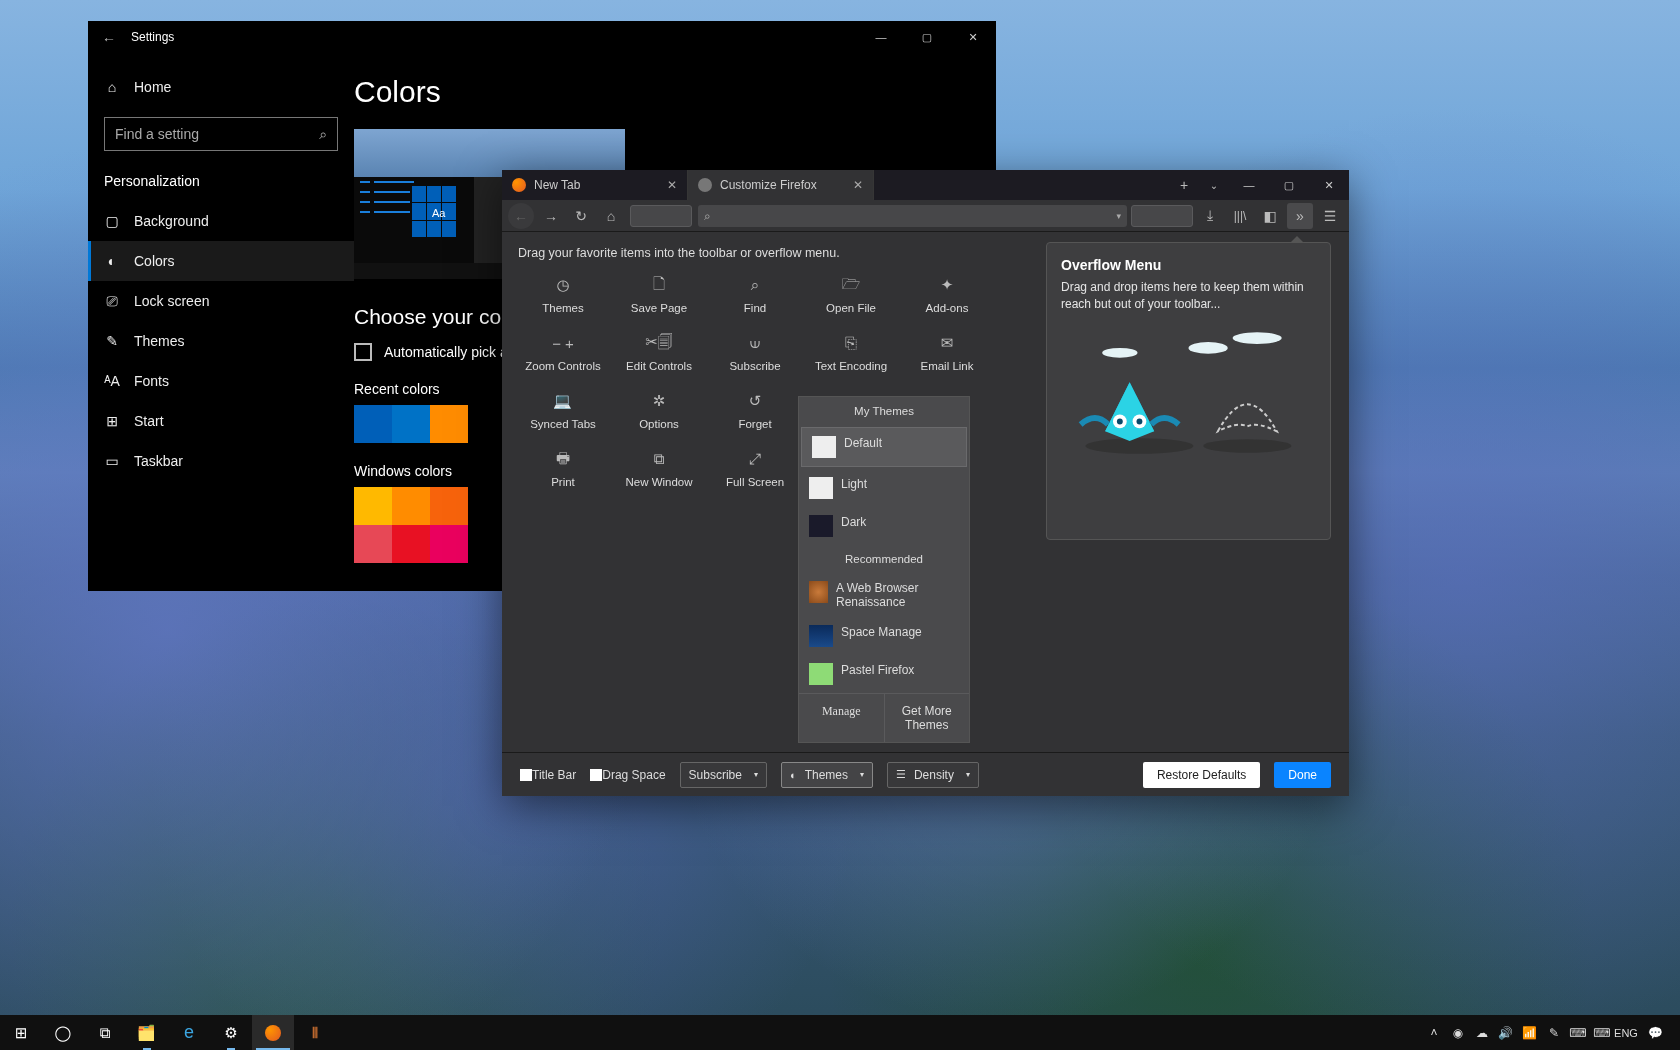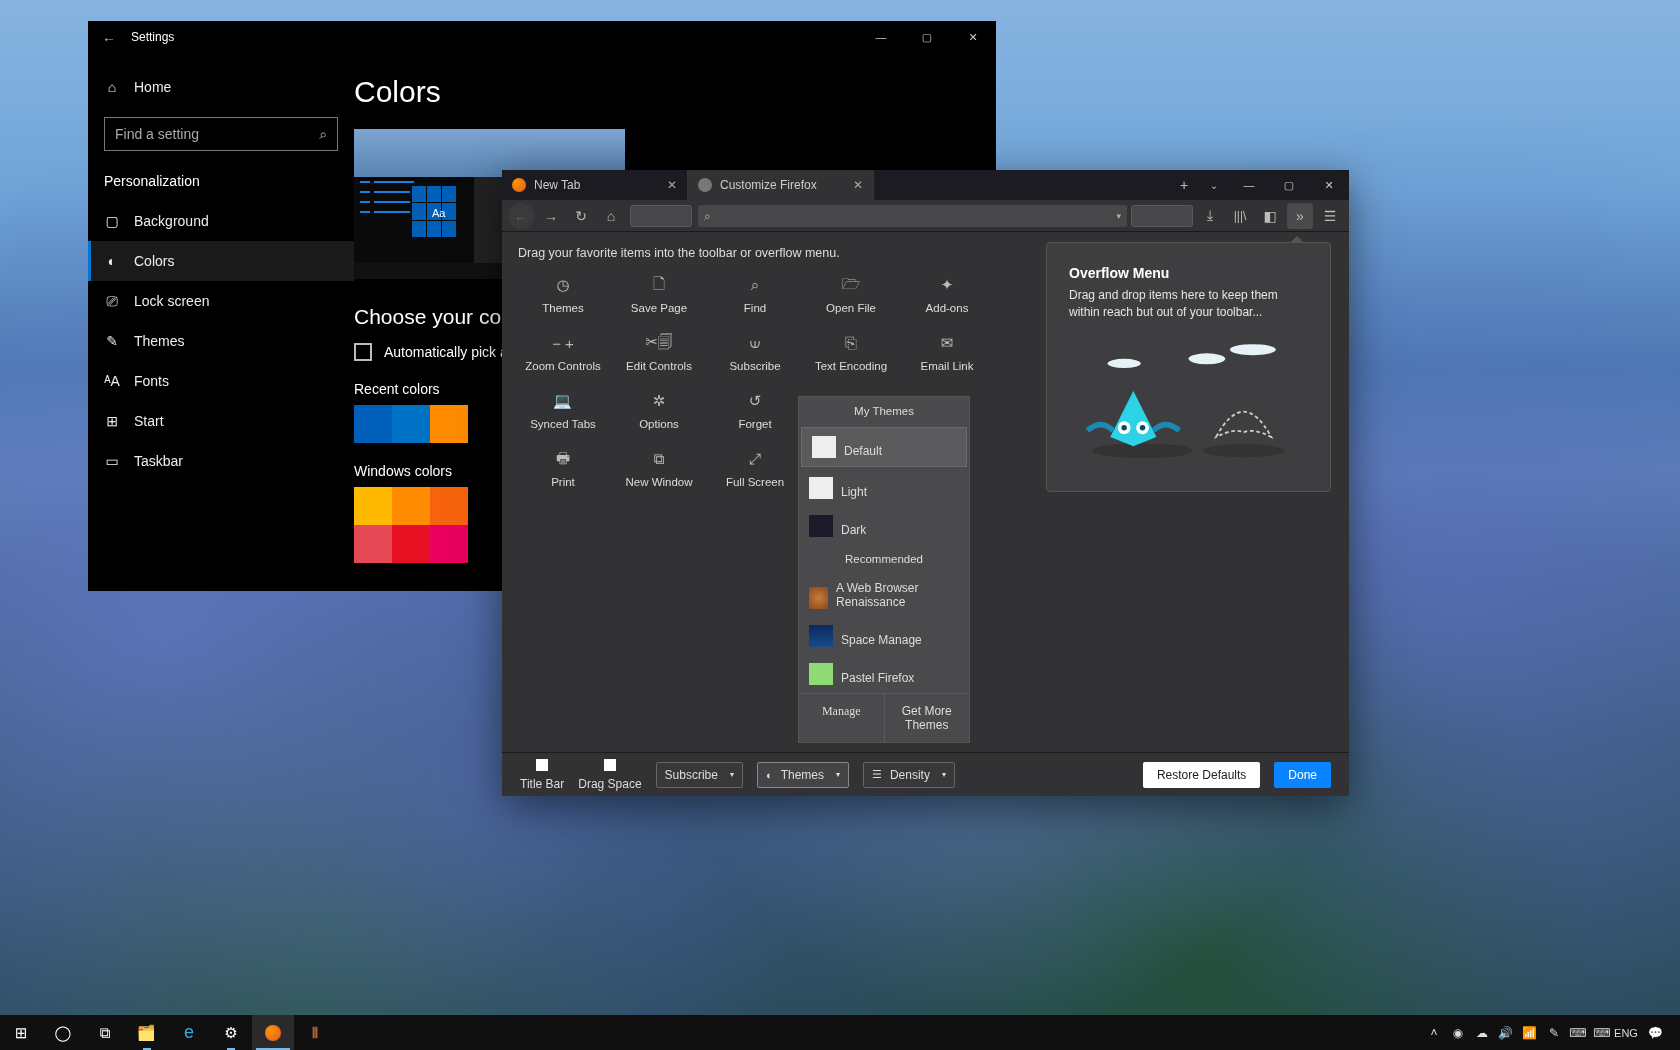--- a/index.html
+++ b/index.html
@@ -112,56 +112,56 @@
 .ff-content { flex: 1; display: flex; background: #323234; position: relative; }
 .ff-customize { flex: 1; padding: 14px 16px; position: relative; }
 .ff-customize .hint { font-size: 12.5px; color: #ddd; margin-bottom: 16px; }
 .item-grid { display: grid; grid-template-columns: repeat(5, 90px); gap: 20px 6px; }
 .custitem { display: flex; flex-direction: column; align-items: center; gap: 8px; font-size: 11.5px; color: #ddd; }
 .custitem .cicon { height: 18px; display: flex; align-items: center; color: #bbb; font-size: 15px; }
 .flexspace { width: 56px; height: 18px; border: 1px solid #888; }
 
 .overflow-panel {
   position: absolute; right: 18px; top: 10px;
-  width: 285px; height: 250px;
-  background: #3e3e40; border: 1px solid #555; border-radius: 4px; padding: 22px;
+  width: 285px; height: 298px;
+  background: #3e3e40; border: 1px solid #555; border-radius: 4px; padding: 14px;
 }
 .overflow-panel::before {
   content: ""; position: absolute; top: -7px; right: 26px;
   border-left: 7px solid transparent; border-right: 7px solid transparent;
   border-bottom: 7px solid #555;
 }
 .overflow-panel h3 { font-size: 14px; font-weight: 600; color: #fff; margin-bottom: 6px; }
 .overflow-panel p { font-size: 12px; color: #e5e5e5; line-height: 1.4; }
 .overflow-panel .art { margin-top: 14px; height: 135px; position: relative; }
 .overflow-panel .art svg { width: 100%; height: 100%; }
 
 
 .themes-popup {
   position: absolute; left: 296px; top: 164px;
   width: 172px; background: #4a4a4c; border: 1px solid #555; z-index: 5;
   font-size: 12px; color: #ddd;
 }
 .themes-popup .thdr { text-align: center; padding: 8px 0; font-size: 11.5px; background: #4a4a4c; }
-.themes-popup .titm { display: flex; align-items: flex-end; gap: 8px; padding: 8px 10px; }
+.themes-popup .titm { display: flex; align-items: flex-start; gap: 8px; padding: 8px 10px; }
 .themes-popup .titm.sel { background: #5a5a5c; border: 1px solid #6a6a6c; margin: 2px; }
 .themes-popup .titm .tico { width: 24px; height: 22px; background: #eee; display: flex; align-items:center; justify-content:center; font-size:9px; }
 .themes-popup .titm .tico.dark { background: #1a1a2a; }
 .themes-popup .titm .tico.color1 { background: radial-gradient(circle,#c97a3a,#8a4a1a); }
 .themes-popup .titm .tico.color2 { background: linear-gradient(#0a2a5a,#1a4a8a); }
 .themes-popup .titm .tico.color3 { background: #8edb76; }
 .themes-popup .tfoot { display: flex; border-top: 1px solid #5a5a5c; }
 .themes-popup .tfoot div { flex: 1; text-align: center; padding: 10px 0; font-size: 12px; }
 .themes-popup .tfoot div:first-child { border-right: 1px solid #5a5a5c; font-family: Liberation Serif, serif; }
 
 .ff-bottombar {
   height: 44px; background: #323234; border-top: 1px solid #1a1a1a;
   display: flex; align-items: center; padding: 0 18px; gap: 14px;
 }
-.ff-bottombar .chk { display: flex; align-items: center; gap: 6px; font-size: 12px; color: #ddd; flex-direction: column; }
+.ff-bottombar .chk { display: flex; align-items: center; font-size: 12px; color: #ddd; }
 .ff-bottombar .chk .box { width: 12px; height: 12px; background: #fff; }
 .ff-bottombar .sel {
   height: 26px; border: 1px solid #666; background: #38383a; display: flex;
   align-items: center; padding: 0 8px; font-size: 12px; gap: 8px; color: #ddd; border-radius: 2px;
 }
 .ff-bottombar .sel.active { border-color: #888; background: #444446; }
 .ff-bottombar .sel .sico { font-size: 11px; }
 .ff-bottombar .sel .dd { font-size: 8px; margin-left: 4px; }
 .ff-bottombar .sp { flex: 1; }
 .ff-bottombar .btn {

